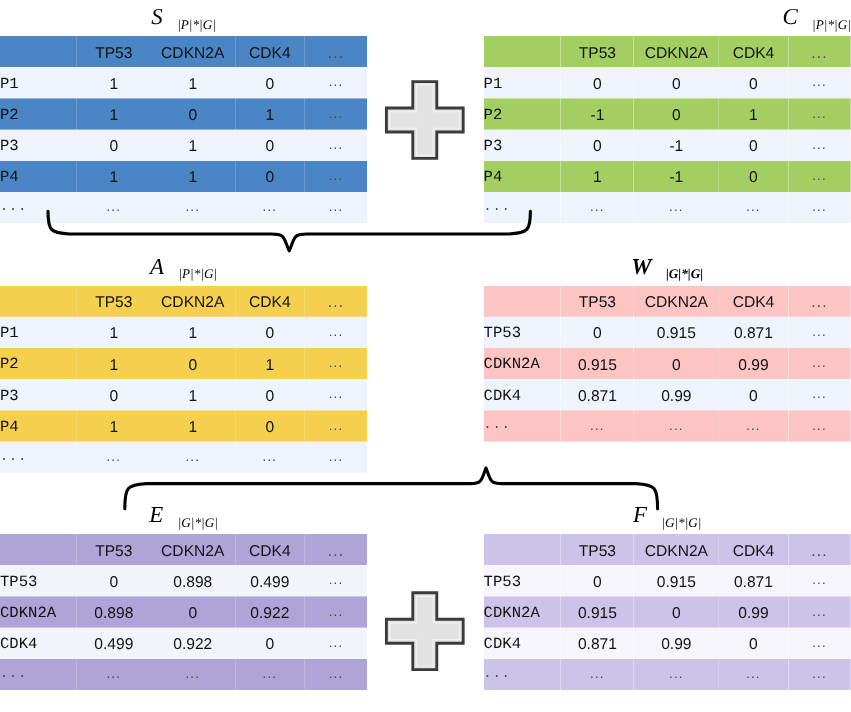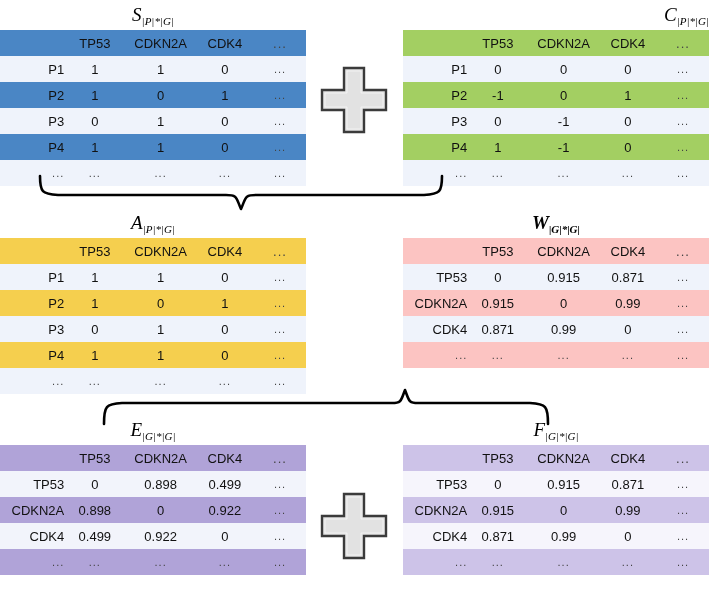--- a/index.html
+++ b/index.html
@@ -25,39 +25,40 @@
     font-size:19px;
     font-style:italic;
     white-space:nowrap;
     color:#000;
   }
   .mat-title .sub{
     font-size:11px;
     font-style:italic;
     vertical-align:-4px;
     letter-spacing:0px;
+    margin-left:12px;
   }
   table.grid{
     border-collapse:collapse;
     width:100%;
     table-layout:fixed;
     font-size:13px;
   }
   table.grid td{
     height:26px;
     padding:0;
     text-align:center;
     vertical-align:middle;
     font-size:13px;
     color:#111;
     overflow:hidden;
     white-space:nowrap;
   }
   table.grid tr.hdr td{font-size:13px;}
-  table.grid td.rowlab{text-align:right;}
+  table.grid td.rowlab{text-align:left;font-family:Liberation Mono, monospace;}
   table.grid td.dots{color:#444;letter-spacing:1px;font-size:11px;}
   table.grid tr.dotrow td{font-size:11px;color:#444;letter-spacing:1px;}
 
   
   .th-blue   tr.odd  td{background:#4a86c5;}
   .th-blue   tr.even td{background:#eff3fb;}
   .th-green  tr.odd  td{background:#a3cf62;}
   .th-green  tr.even td{background:#eff3fb;}
   .th-yellow tr.odd  td{background:#f5cf4e;}
   .th-yellow tr.even td{background:#eff3fb;}

